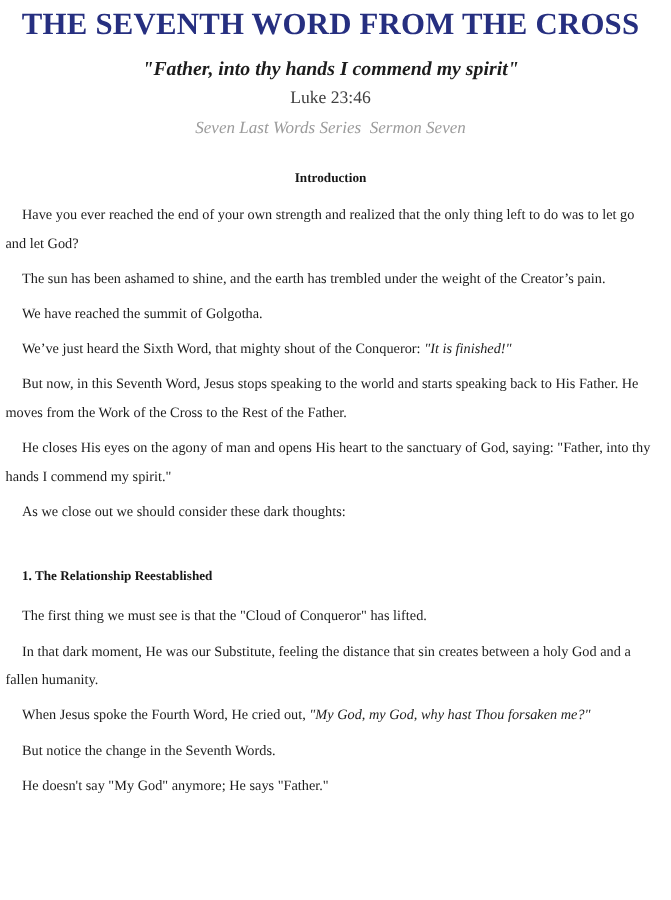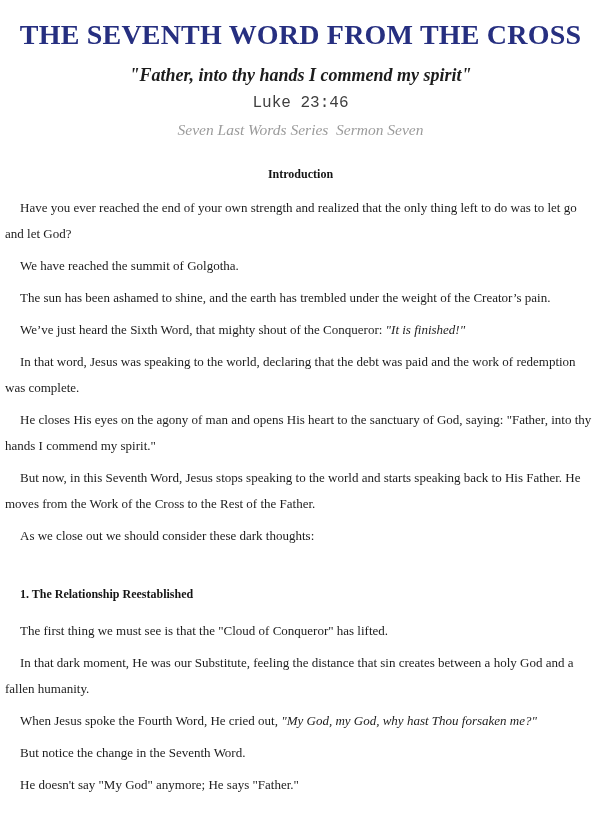--- a/index.html
+++ b/index.html
@@ -21,21 +21,21 @@
     background: var(--bg-color);
     font-family: "Liberation Serif", "DejaVu Serif", serif;
     color: var(--body-color);
   }
   .page {
     width: 610px;
     height: 818px;
     padding: 6px 14px 0 5px;
   }
   .doc-title {
-    margin: 12px;
+    margin: 0;
     text-align: center;
     color: var(--title-color);
     font-size: 28px;
     line-height: 34px;
     font-weight: bold;
     letter-spacing: 0.2px;
   }
   .doc-subtitle {
     margin: 11px 0 0;
     text-align: center;
@@ -44,21 +44,20 @@
     font-size: 18px;
     line-height: 22px;
     color: #1c1c1c;
   }
   .doc-reference {
     margin: 7px 0 0;
     text-align: center;
     font-size: 16px;
     line-height: 20px;
     color: var(--ref-color);
-    font-family: Liberation Mono, monospace;
   }
   .doc-series {
     margin: 7px 0 4px;
     text-align: center;
     font-style: italic;
     font-size: 15.5px;
     line-height: 19px;
     color: var(--muted-color);
     white-space: pre-wrap;
   }
@@ -91,27 +90,26 @@
   <header>
     <h1 class="doc-title">THE SEVENTH WORD FROM THE CROSS</h1>
     <p class="doc-subtitle">"Father, into thy hands I commend my spirit"</p>
     <p class="doc-reference">Luke 23:46</p>
     <p class="doc-series">Seven Last Words Series  Sermon Seven</p>
   </header>
 
   <main id="doc-body">
       <h2 class="section-heading center">Introduction</h2>
       <p class="body-para"><span>Have you ever reached the end of your own strength and realized that the only thing left to do was to let go and let God?</span></p>
+      <p class="body-para"><span>The sun has been ashamed to shine, and the earth has trembled under the weight of the Creator’s pain.</span></p>
       <p class="body-para"><span>We have reached the summit of Golgotha.</span></p>
-      <p class="body-para"><span>The sun has been ashamed to shine, and the earth has trembled under the weight of the Creator’s pain.</span></p>
       <p class="body-para"><span>We’ve just heard the Sixth Word, that mighty shout of the Conqueror: </span><span class="italic">"It is finished!"</span></p>
-      <p class="body-para"><span>In that word, Jesus was speaking to the world, declaring that the debt was paid and the work of redemption was complete.</span></p>
+      <p class="body-para"><span>But now, in this Seventh Word, Jesus stops speaking to the world and starts speaking back to His Father. He moves from the Work of the Cross to the Rest of the Father.</span></p>
       <p class="body-para"><span>He closes His eyes on the agony of man and opens His heart to the sanctuary of God, saying: "Father, into thy hands I commend my spirit."</span></p>
-      <p class="body-para"><span>But now, in this Seventh Word, Jesus stops speaking to the world and starts speaking back to His Father. He moves from the Work of the Cross to the Rest of the Father.</span></p>
       <p class="body-para"><span>As we close out we should consider these dark thoughts:</span></p>
       <h2 class="section-heading">1. The Relationship Reestablished</h2>
       <p class="body-para"><span>The first thing we must see is that the "Cloud of Conqueror" has lifted.</span></p>
       <p class="body-para"><span>In that dark moment, He was our Substitute, feeling the distance that sin creates between a holy God and a fallen humanity.</span></p>
       <p class="body-para"><span>When Jesus spoke the Fourth Word, He cried out, </span><span class="italic">"My God, my God, why hast Thou forsaken me?"</span></p>
-      <p class="body-para"><span>But notice the change in the Seventh Word.</span></p>
+      <p class="body-para"><span>But notice the change in the Seventh Words.</span></p>
       <p class="body-para"><span>He doesn't say "My God" anymore; He says "Father."</span></p>
     </main>
 </div>
 
 </body></html>

